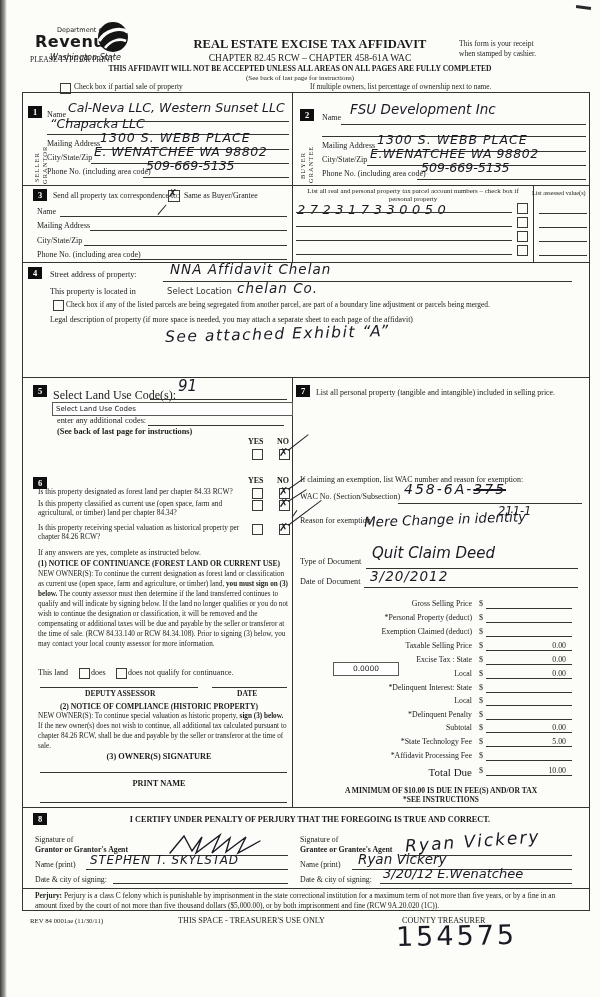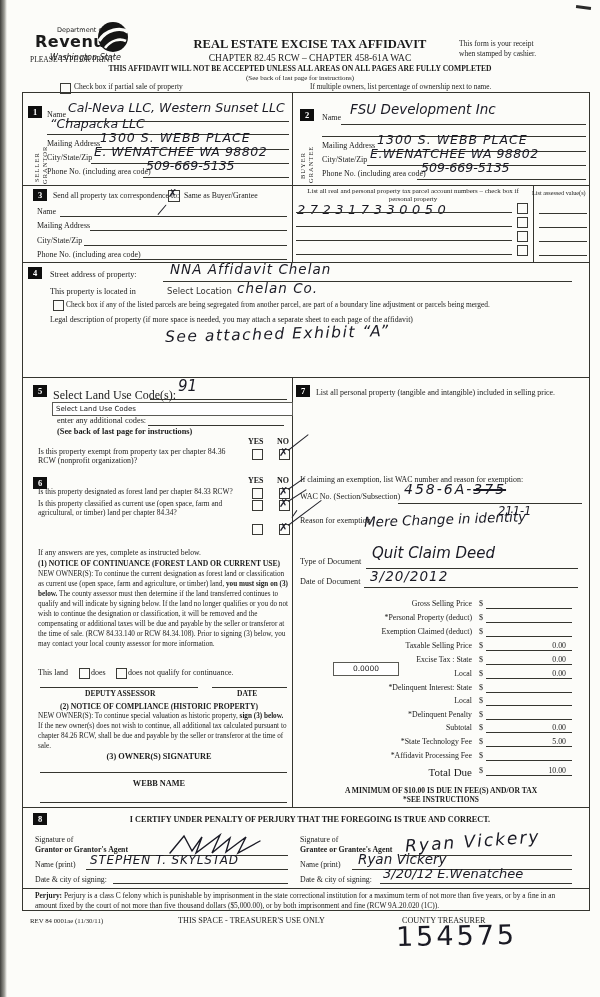--- a/index.html
+++ b/index.html
@@ -151,21 +151,20 @@
   <div class="badge" style="left:33px;top:385px;">5</div>
   <div class="t" style="left:53px;top:388px;font-size:12px;">Select Land Use Code(s):</div>
   <div class="hand" style="left:178px;top:377px;font-size:15px;">91</div>
   <div class="rule" style="left:150px;top:399px;width:137px;"></div>
   <div class="dd" style="left:52px;top:402px;width:236px;height:12px;font-size:7px;line-height:12px;padding-left:3px;">Select Land Use Codes</div>
   <div class="t" style="left:57px;top:416px;font-size:8.3px;">enter any additional codes:</div>
   <div class="rule" style="left:148px;top:425px;width:136px;"></div>
   <div class="t b" style="left:57px;top:427px;font-size:8.3px;">(See back of last page for instructions)</div>
   <div class="t b" style="left:248px;top:437px;font-size:8px;">YES</div>
   <div class="t b" style="left:277px;top:437px;font-size:8px;">NO</div>
-  <div class="t w" style="left:38px;top:447px;width:202px;font-size:7.9px;">Is this property exempt from property tax per chapter 84.36 RCW (nonprofit organization)?</div>
   <div class="cb" style="left:252px;top:449px;"></div>
   <div class="cb" style="left:279px;top:449px;">
     <span class="mk">✗</span>
   </div>
   <div class="slash" style="left:288px;top:450px;width:26px;transform:rotate(-38deg);"></div>
 
   <div class="badge" style="left:33px;top:477px;">6</div>
   <div class="t b" style="left:248px;top:476px;font-size:8px;">YES</div>
   <div class="t b" style="left:277px;top:476px;font-size:8px;">NO</div>
 
@@ -176,20 +175,21 @@
   </div>
   <div class="slash" style="left:288px;top:489px;width:20px;transform:rotate(-35deg);"></div>
 
   <div class="t w" style="left:38px;top:500px;width:210px;font-size:7.4px;">Is this property classified as current use (open space, farm and agricultural, or timber) land per chapter 84.34?</div>
   <div class="cb" style="left:252px;top:500px;"></div>
   <div class="cb" style="left:279px;top:500px;">
     <span class="mk">✗</span>
   </div>
   <div class="slash" style="left:288px;top:501px;width:22px;transform:rotate(-33deg);"></div>
 
+  <div class="t w" style="left:38px;top:524px;width:210px;font-size:7.4px;">Is this property receiving special valuation as historical property per chapter 84.26 RCW?</div>
   <div class="cb" style="left:252px;top:524px;"></div>
   <div class="cb" style="left:279px;top:524px;">
     <span class="mk">✗</span>
   </div>
   <div class="slash" style="left:288px;top:525px;width:42px;transform:rotate(-37deg);"></div>
   <div class="slash" style="left:292px;top:517px;width:9px;transform:rotate(-55deg);"></div>
 
   <div class="t" style="left:38px;top:548px;font-size:7.7px;">If any answers are yes, complete as instructed below.</div>
   <div class="t b c" style="left:30px;top:560px;width:258px;font-size:7.6px;">(1) NOTICE OF CONTINUANCE (FOREST LAND OR CURRENT USE)</div>
   <div class="t w" style="left:38px;top:570px;width:251px;font-size:7.2px;line-height:1.38;"><span>NEW OWNER(S): To continue the current designation as forest land or classification as current use (open space, farm and agriculture, or timber) land, </span><span class="b">you must sign on (3) below.</span><span> The county assessor must then determine if the land transferred continues to qualify and will indicate by signing below. If the land no longer qualifies or you do not wish to continue the designation or classification, it will be removed and the compensating or additional taxes will be due and payable by the seller or transferor at the time of sale. (RCW 84.33.140 or RCW 84.34.108). Prior to signing (3) below, you may contact your local county assessor for more information.</span></div>
@@ -203,21 +203,21 @@
   <div class="rule" style="left:40px;top:687px;width:158px;"></div>
   <div class="rule" style="left:212px;top:687px;width:75px;"></div>
   <div class="t b" style="left:85px;top:690px;font-size:7.5px;">DEPUTY ASSESSOR</div>
   <div class="t b" style="left:237px;top:690px;font-size:7.5px;">DATE</div>
 
   <div class="t b c" style="left:30px;top:702px;width:258px;font-size:7.7px;">(2) NOTICE OF COMPLIANCE (HISTORIC PROPERTY)</div>
   <div class="t w" style="left:38px;top:712px;width:251px;font-size:7.2px;line-height:1.38;"><span>NEW OWNER(S): To continue special valuation as historic property, </span><span class="b">sign (3) below.</span><span> If the new owner(s) does not wish to continue, all additional tax calculated pursuant to chapter 84.26 RCW, shall be due and payable by the seller or transferor at the time of sale.</span></div>
 
   <div class="t b c" style="left:30px;top:752px;width:258px;font-size:8.3px;">(3)  OWNER(S) SIGNATURE</div>
   <div class="rule" style="left:40px;top:772px;width:247px;"></div>
-  <div class="t b c" style="left:30px;top:779px;width:258px;font-size:8.3px;">WEBB NAME</div>
+  <div class="t b c" style="left:30px;top:779px;width:258px;font-size:8.3px;">PRINT NAME</div>
   <div class="rule" style="left:40px;top:802px;width:247px;"></div>
 
   <div class="badge" style="left:296px;top:385px;">7</div>
   <div class="t w" style="left:316px;top:387px;width:252px;font-size:7.9px;line-height:1.5;">List all  personal property (tangible and intangible) included in selling price.</div>
 
   <div class="t" style="left:300px;top:475px;font-size:7.9px;">If claiming an exemption, list WAC number and reason for exemption:</div>
   <div class="t" style="left:300px;top:492px;font-size:8px;">WAC No. (Section/Subsection)</div>
   <div class="hand" style="left:404px;top:481px;font-size:14px;letter-spacing:2px;"><span>458-6A-</span><span style="text-decoration:line-through;text-decoration-thickness:2px;">375</span></div>
   <div class="rule" style="left:398px;top:503px;width:184px;"></div>
   <div class="hand" style="left:498px;top:504px;font-size:11.5px;">211-1</div>

